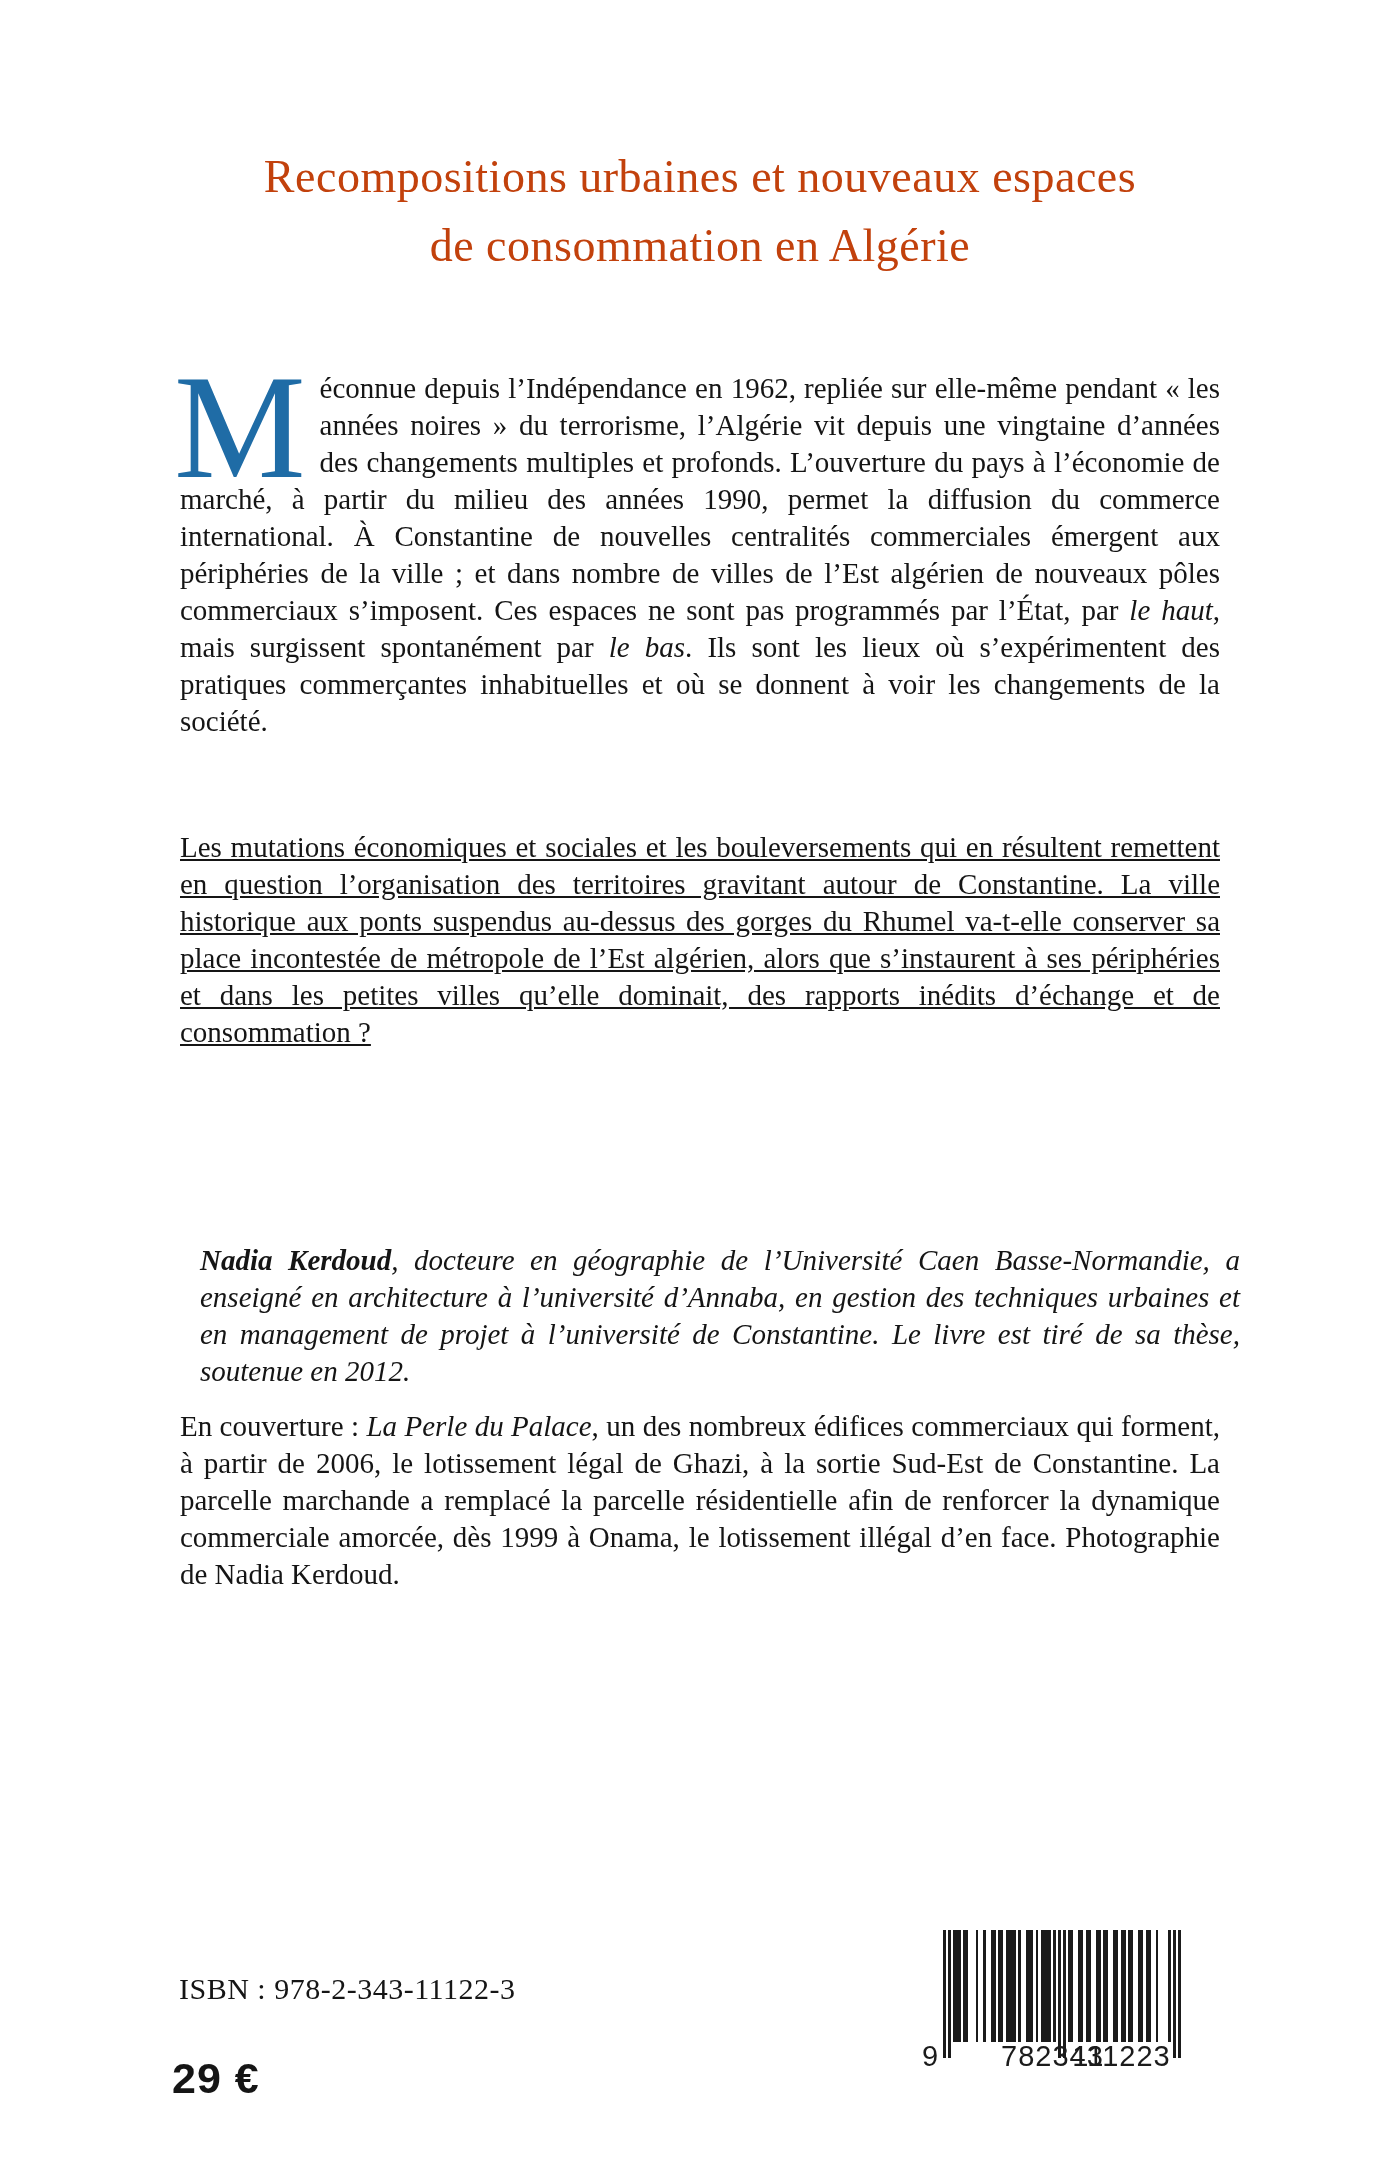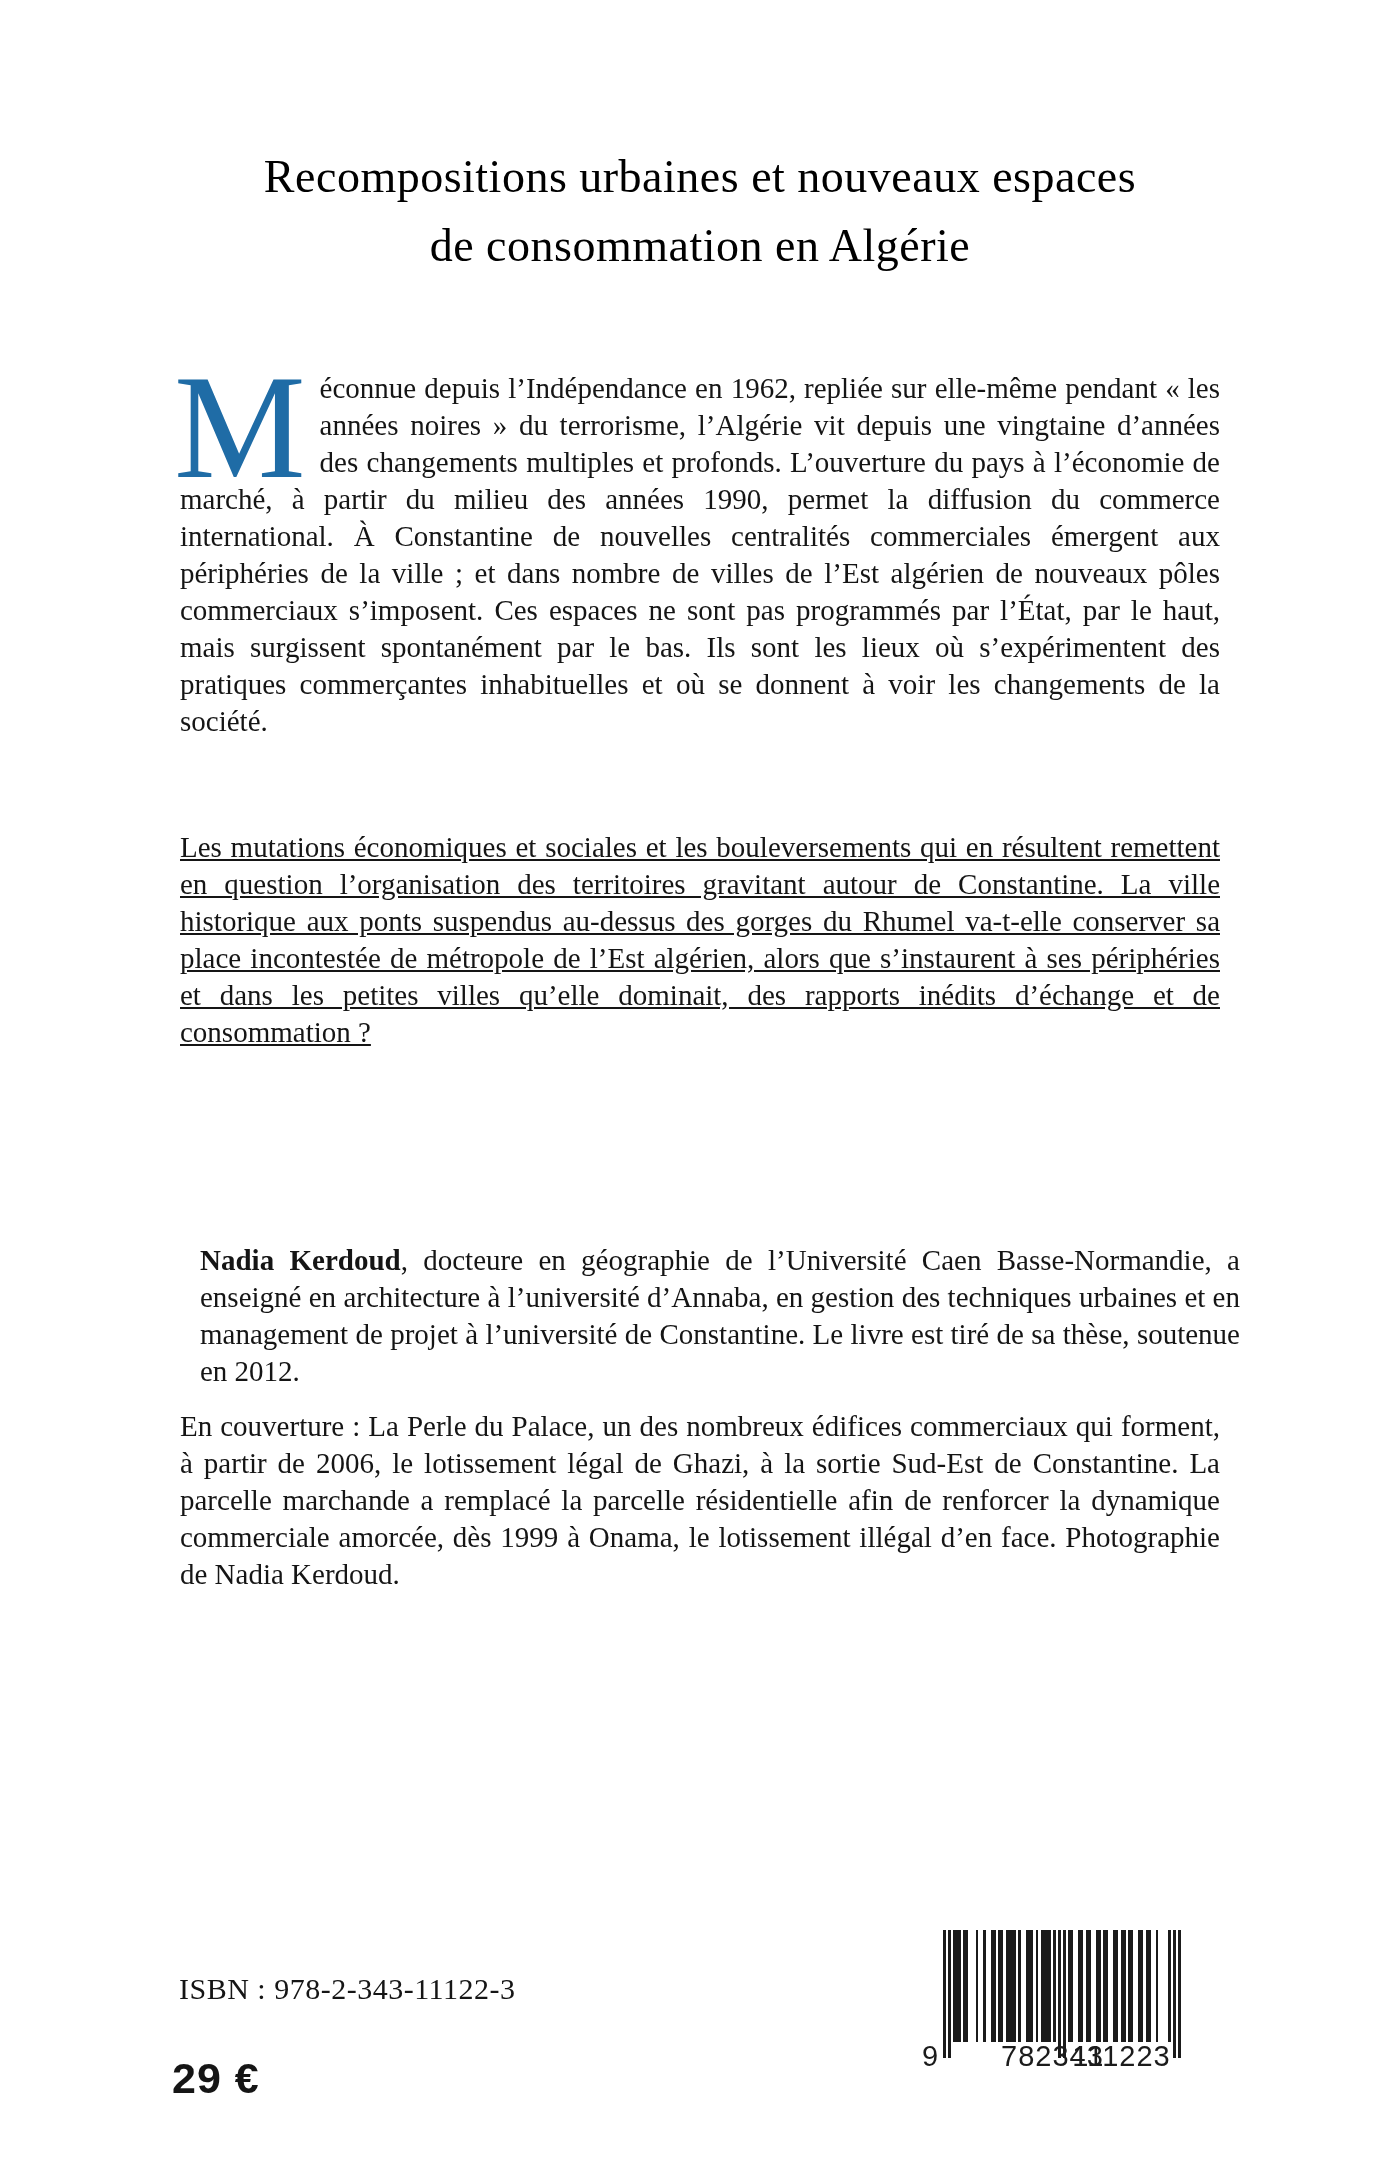--- a/index.html
+++ b/index.html
@@ -25,21 +25,21 @@
   .p1{top:341px;}
   .p2{top:800px;text-decoration:underline;}
   .bio{top:1213px;margin-left:20px;}
   .cover-note{top:1379px;}
   .dropcap{
     float:left;
     font-size:148px;line-height:108px;
     margin:3px 14px 0 -6px;
     font-weight:400;
   }
-  .it{}
+  .it{font-style:italic;}
   .bo{font-weight:bold;}
   .isbn-line{
     position:absolute;left:179px;top:1972px;
     font-size:30px;letter-spacing:0.5px;
   }
   .price-line{
     position:absolute;left:172px;top:2054px;
     font-family:"Liberation Sans", sans-serif;
     font-size:43px;font-weight:700;letter-spacing:1px;
   }
@@ -57,21 +57,21 @@
   }
   .bc-first{position:absolute;left:-21px;top:0;}
   .bc-left{position:absolute;left:10px;top:0;width:103px;text-align:center;letter-spacing:1px;margin-left:48px;}
   .bc-right{position:absolute;left:127px;top:0;width:103px;text-align:center;letter-spacing:1px;}
 </style>
 </head>
 <body>
 
 <div class="page">
 
-  <div class="book-title" style="color: #000000;">
+  <div class="book-title" style="color: #c2410c;">
     <div>Recompositions urbaines et nouveaux espaces</div>
     <div>de consommation en Algérie</div>
   </div>
 
   <p class="text-block p1">
     <span class="dropcap" style="color: rgb(31, 108, 166);">M</span><span><span>éconnue depuis l’Indépendance en 1962, repliée sur elle-même pendant « les années noires » du terrorisme, l’Algérie vit depuis une vingtaine d’années des changements multiples et profonds. L’ouverture du pays à l’économie de marché, à partir du milieu des années 1990, permet la diffusion du commerce international. À Constantine de nouvelles centralités commerciales émergent aux périphéries de la ville ; et dans nombre de villes de l’Est algérien de nouveaux pôles commerciaux s’imposent. Ces espaces ne sont pas programmés par l’État, par </span><span class="it">le haut</span><span>, mais surgissent spontanément par </span><span class="it">le bas</span><span>. Ils sont les lieux où s’expérimentent des pratiques commerçantes inhabituelles et où se donnent à voir les changements de la société.</span></span>
   </p>
 
   <p class="text-block p2"><span>Les mutations économiques et sociales et les bouleversements qui en résultent remettent en question l’organisation des territoires gravitant autour de Constantine. La ville historique aux ponts suspendus au-dessus des gorges du Rhumel va-t-elle conserver sa place incontestée de métropole de l’Est algérien, alors que s’instaurent à ses périphéries et dans les petites villes qu’elle dominait, des rapports inédits d’échange et de consommation ?</span></p>
 

